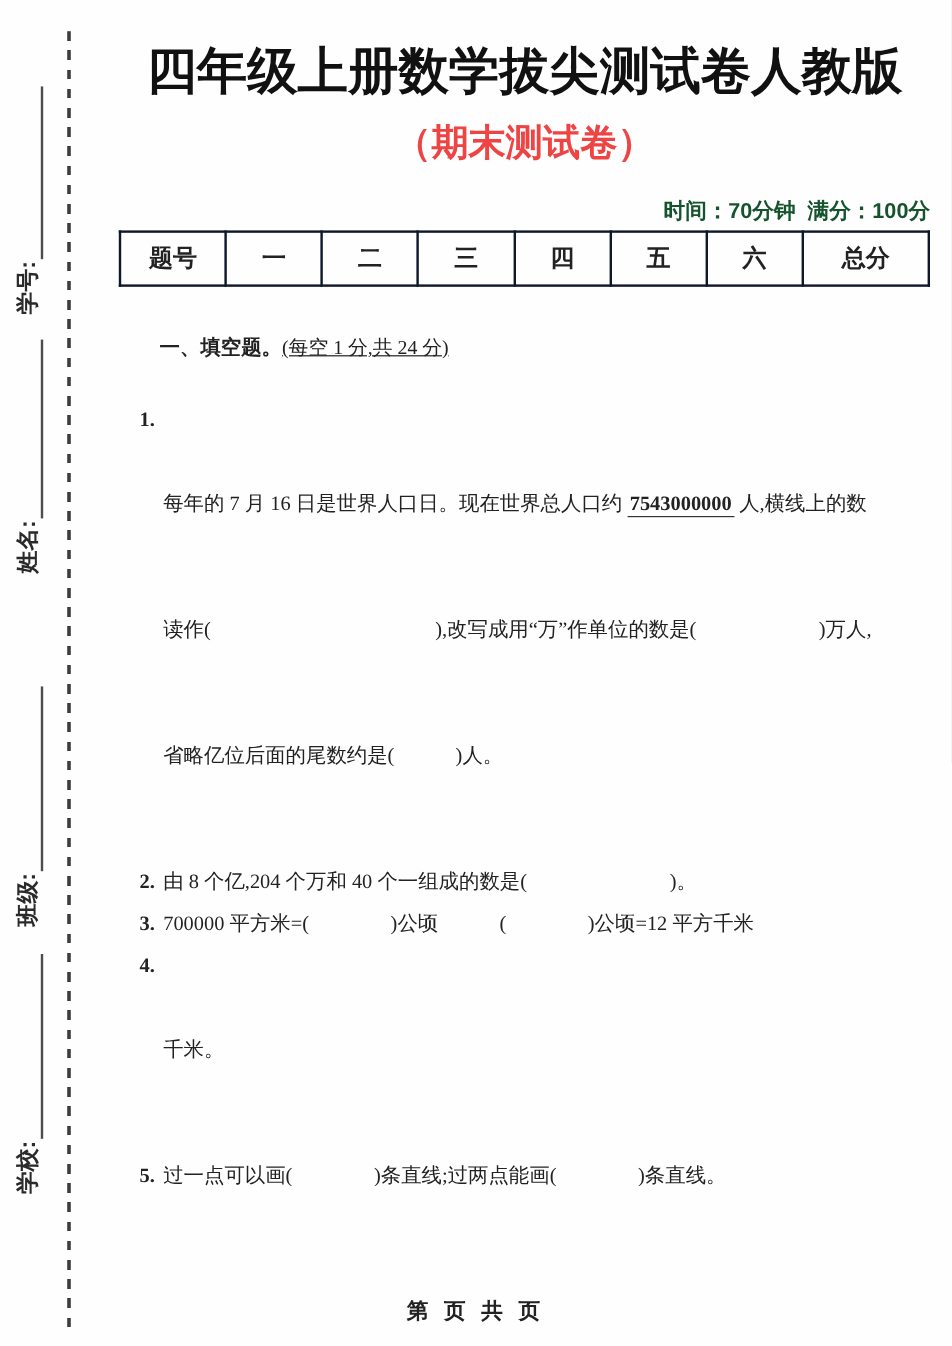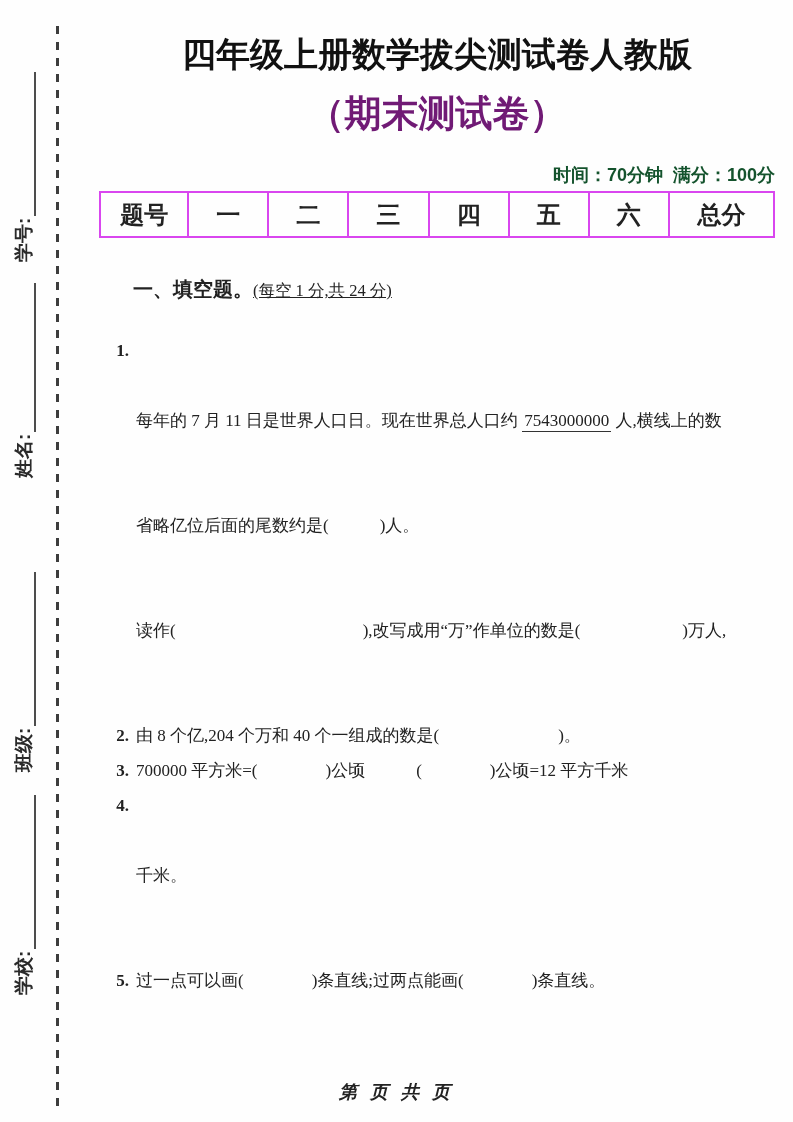--- a/index.html
+++ b/index.html
@@ -23,55 +23,55 @@
   .mfield .m-label{flex:0 0 auto;line-height:24px;}
   .mfield .m-line{flex:1 1 auto;border-bottom:2px solid #4d4d4d;height:16px;margin-left:2px;}
   #mf1{top:262px;width:190px;}
   #mf2{top:478px;width:195px;}
   #mf3{top:772px;width:200px;}
   #mf4{top:995px;width:200px;}
   
   .content{position:absolute;left:99px;top:30px;width:676px;}
   .title{
     text-align:center;font-family:"Liberation Sans","DejaVu Sans",sans-serif;
-    font-weight:900;font-size:34px;line-height:1.1;color:#111;
+    font-weight:900;font-size:42px;line-height:1.1;color:#111;
     white-space:nowrap;letter-spacing:0px;margin-top:6px;
   }
   .subtitle{
     text-align:center;font-family:"Liberation Sans","DejaVu Sans",sans-serif;
-    font-weight:900;font-size:37px;color:#701a75;margin-top:16px;
+    font-weight:900;font-size:31px;color:#ef4444;margin-top:16px;
   }
   .meta{
     text-align:right;font-family:"Liberation Sans","DejaVu Sans",sans-serif;
     font-weight:bold;font-size:18px;color:#14532d;margin-top:24px;margin-bottom:4px;
     white-space:pre-wrap;
   }
   table.score{
     width:100%;border-collapse:collapse;table-layout:fixed;
   }
   table.score td{
-    border:2px solid #d946ef;height:41px;text-align:center;vertical-align:middle;
-    font-size:24px;font-weight:bold;color:#222;
+    border:2px solid #0f172a;height:41px;text-align:center;vertical-align:middle;
+    font-size:20px;font-weight:bold;color:#222;
   }
   table.score td.c0{width:12.5%;}
   table.score td.c7{width:15%;text-align:center;}
   
   .section{margin-top:9px;font-size:17px;color:#222;}
   .sec-head{font-size:17px;line-height:28px;white-space:pre-wrap;}
-  .sh-bold{font-family:Liberation Serif, serif;font-weight:bold;font-size:20px;}
+  .sh-bold{font-family:Liberation Serif, serif;font-weight:bold;font-size:17px;}
   .sh-note{font-size:16.5px;text-decoration:underline;}
   .q{display:flex;}
   .qno{flex:0 0 30px;text-align:right;padding-right:7px;font-weight:bold;line-height:35px;}
   .qb{flex:1 1 auto;line-height:35px;white-space:pre-wrap;}
   .ql{min-height:35px;}
-  .ul{border-bottom:1.5px solid #333;padding:0 2px 1px 2px;}
+  .ul{border-bottom:1.5px solid #333;padding:0 2px 1px 2px;font-weight:bold;}
   .footer{
     position:absolute;left:0;right:0;top:1080px;text-align:center;
     font-family:"Liberation Sans","DejaVu Sans",sans-serif;
-    font-weight:bold;font-size:18px;color:#222;white-space:pre-wrap;letter-spacing:4px;font-style:italic;
+    font-weight:bold;font-size:18px;color:#222;white-space:pre-wrap;letter-spacing:4px;
   }
 </style>
 </head>
 <body>
 
 <div class="page">
 
   <div class="cutline"></div>
 
   <div class="mfield" id="mf1">
@@ -113,23 +113,23 @@
       </table>
 
     <div class="section">
       <div class="sec-head">
         <span class="sh-bold">一、填空题。</span><span class="sh-note">(每空 1 分,共 24 分)</span>
       </div>
 
       <div class="q">
         <span class="qno">1.</span>
         <div class="qb">
-          <div class="ql"><span>每年的 7 月 11 日是世界人口日。现在世界总人口约 </span><span class="ul">7543000000</span><span> 人,横线上的数</span></div>
+          <div class="ql"><span>每年的 7 月 16 日是世界人口日。现在世界总人口约 </span><span class="ul">7543000000</span><span> 人,横线上的数</span></div>
+          <div class="ql">读作(　　　　　　　　　　　),改写成用“万”作单位的数是(　　　　　　)万人,</div>
           <div class="ql">省略亿位后面的尾数约是(　　　)人。</div>
-          <div class="ql">读作(　　　　　　　　　　　),改写成用“万”作单位的数是(　　　　　　)万人,</div>
         </div>
       </div>
 
       <div class="q">
         <span class="qno">2.</span>
         <div class="qb"><div class="ql">由 8 个亿,204 个万和 40 个一组成的数是(　　　　　　　)。</div></div>
       </div>
 
       <div class="q">
         <span class="qno">3.</span>

